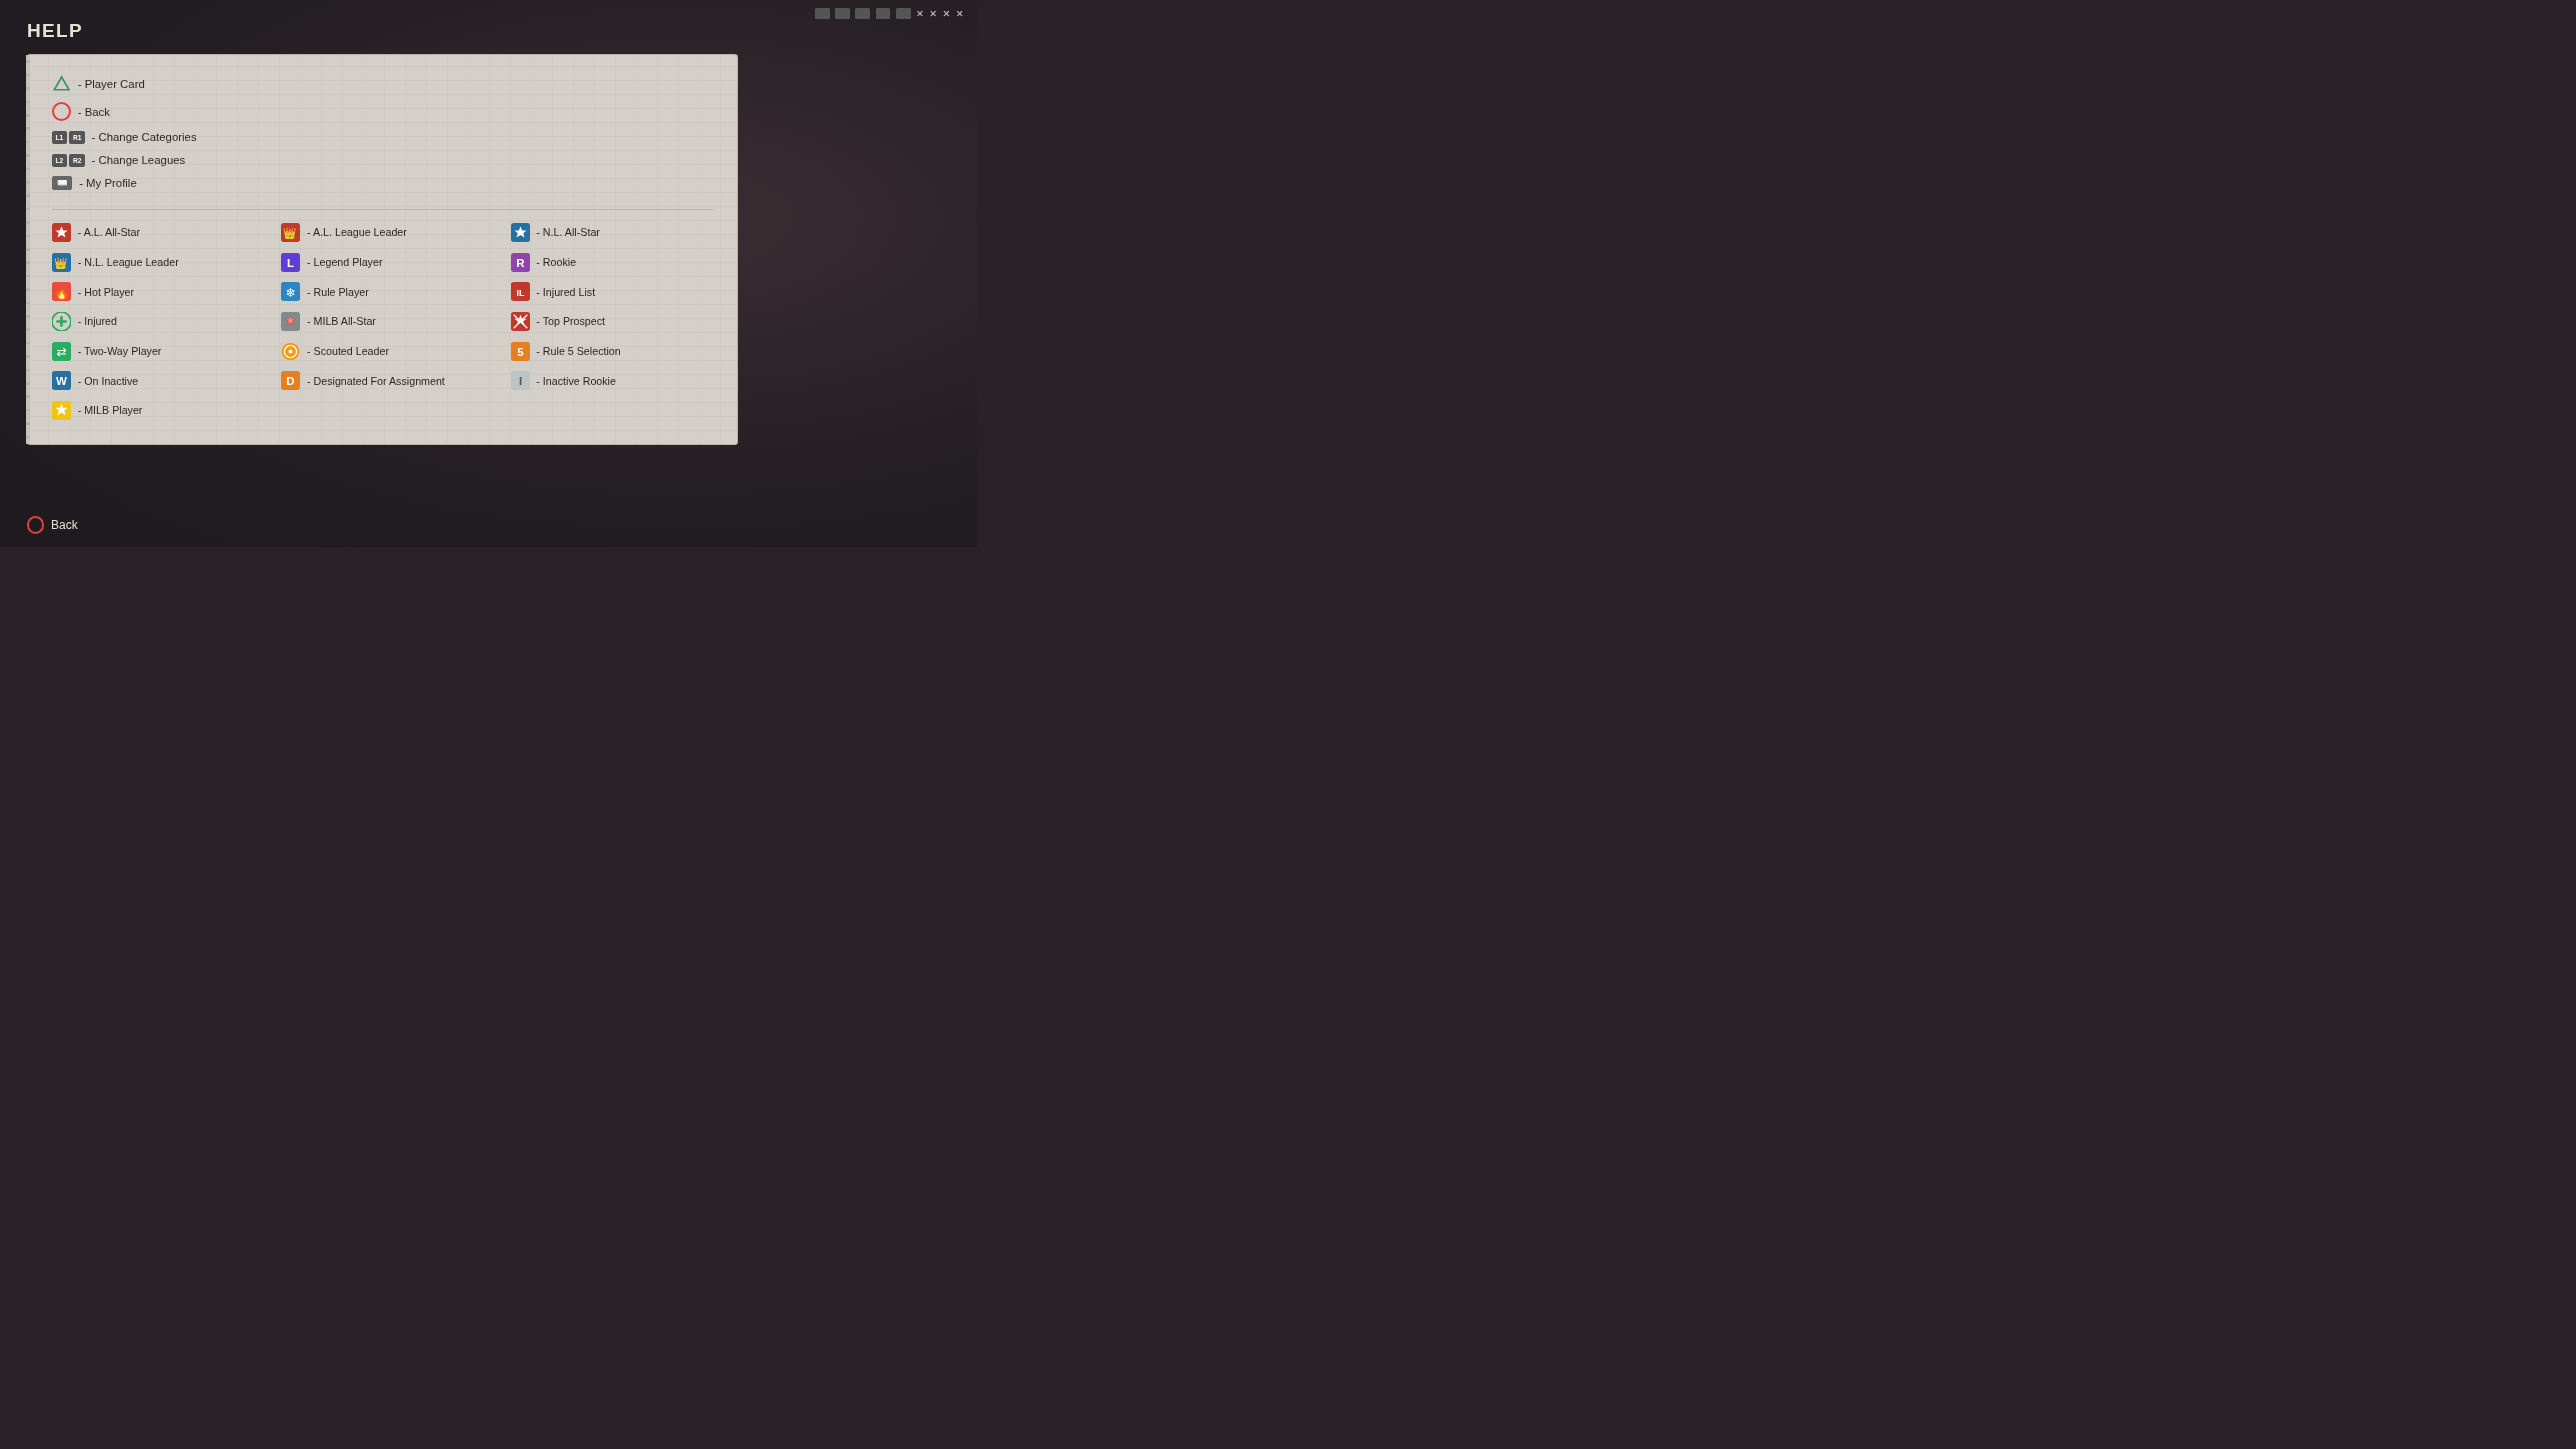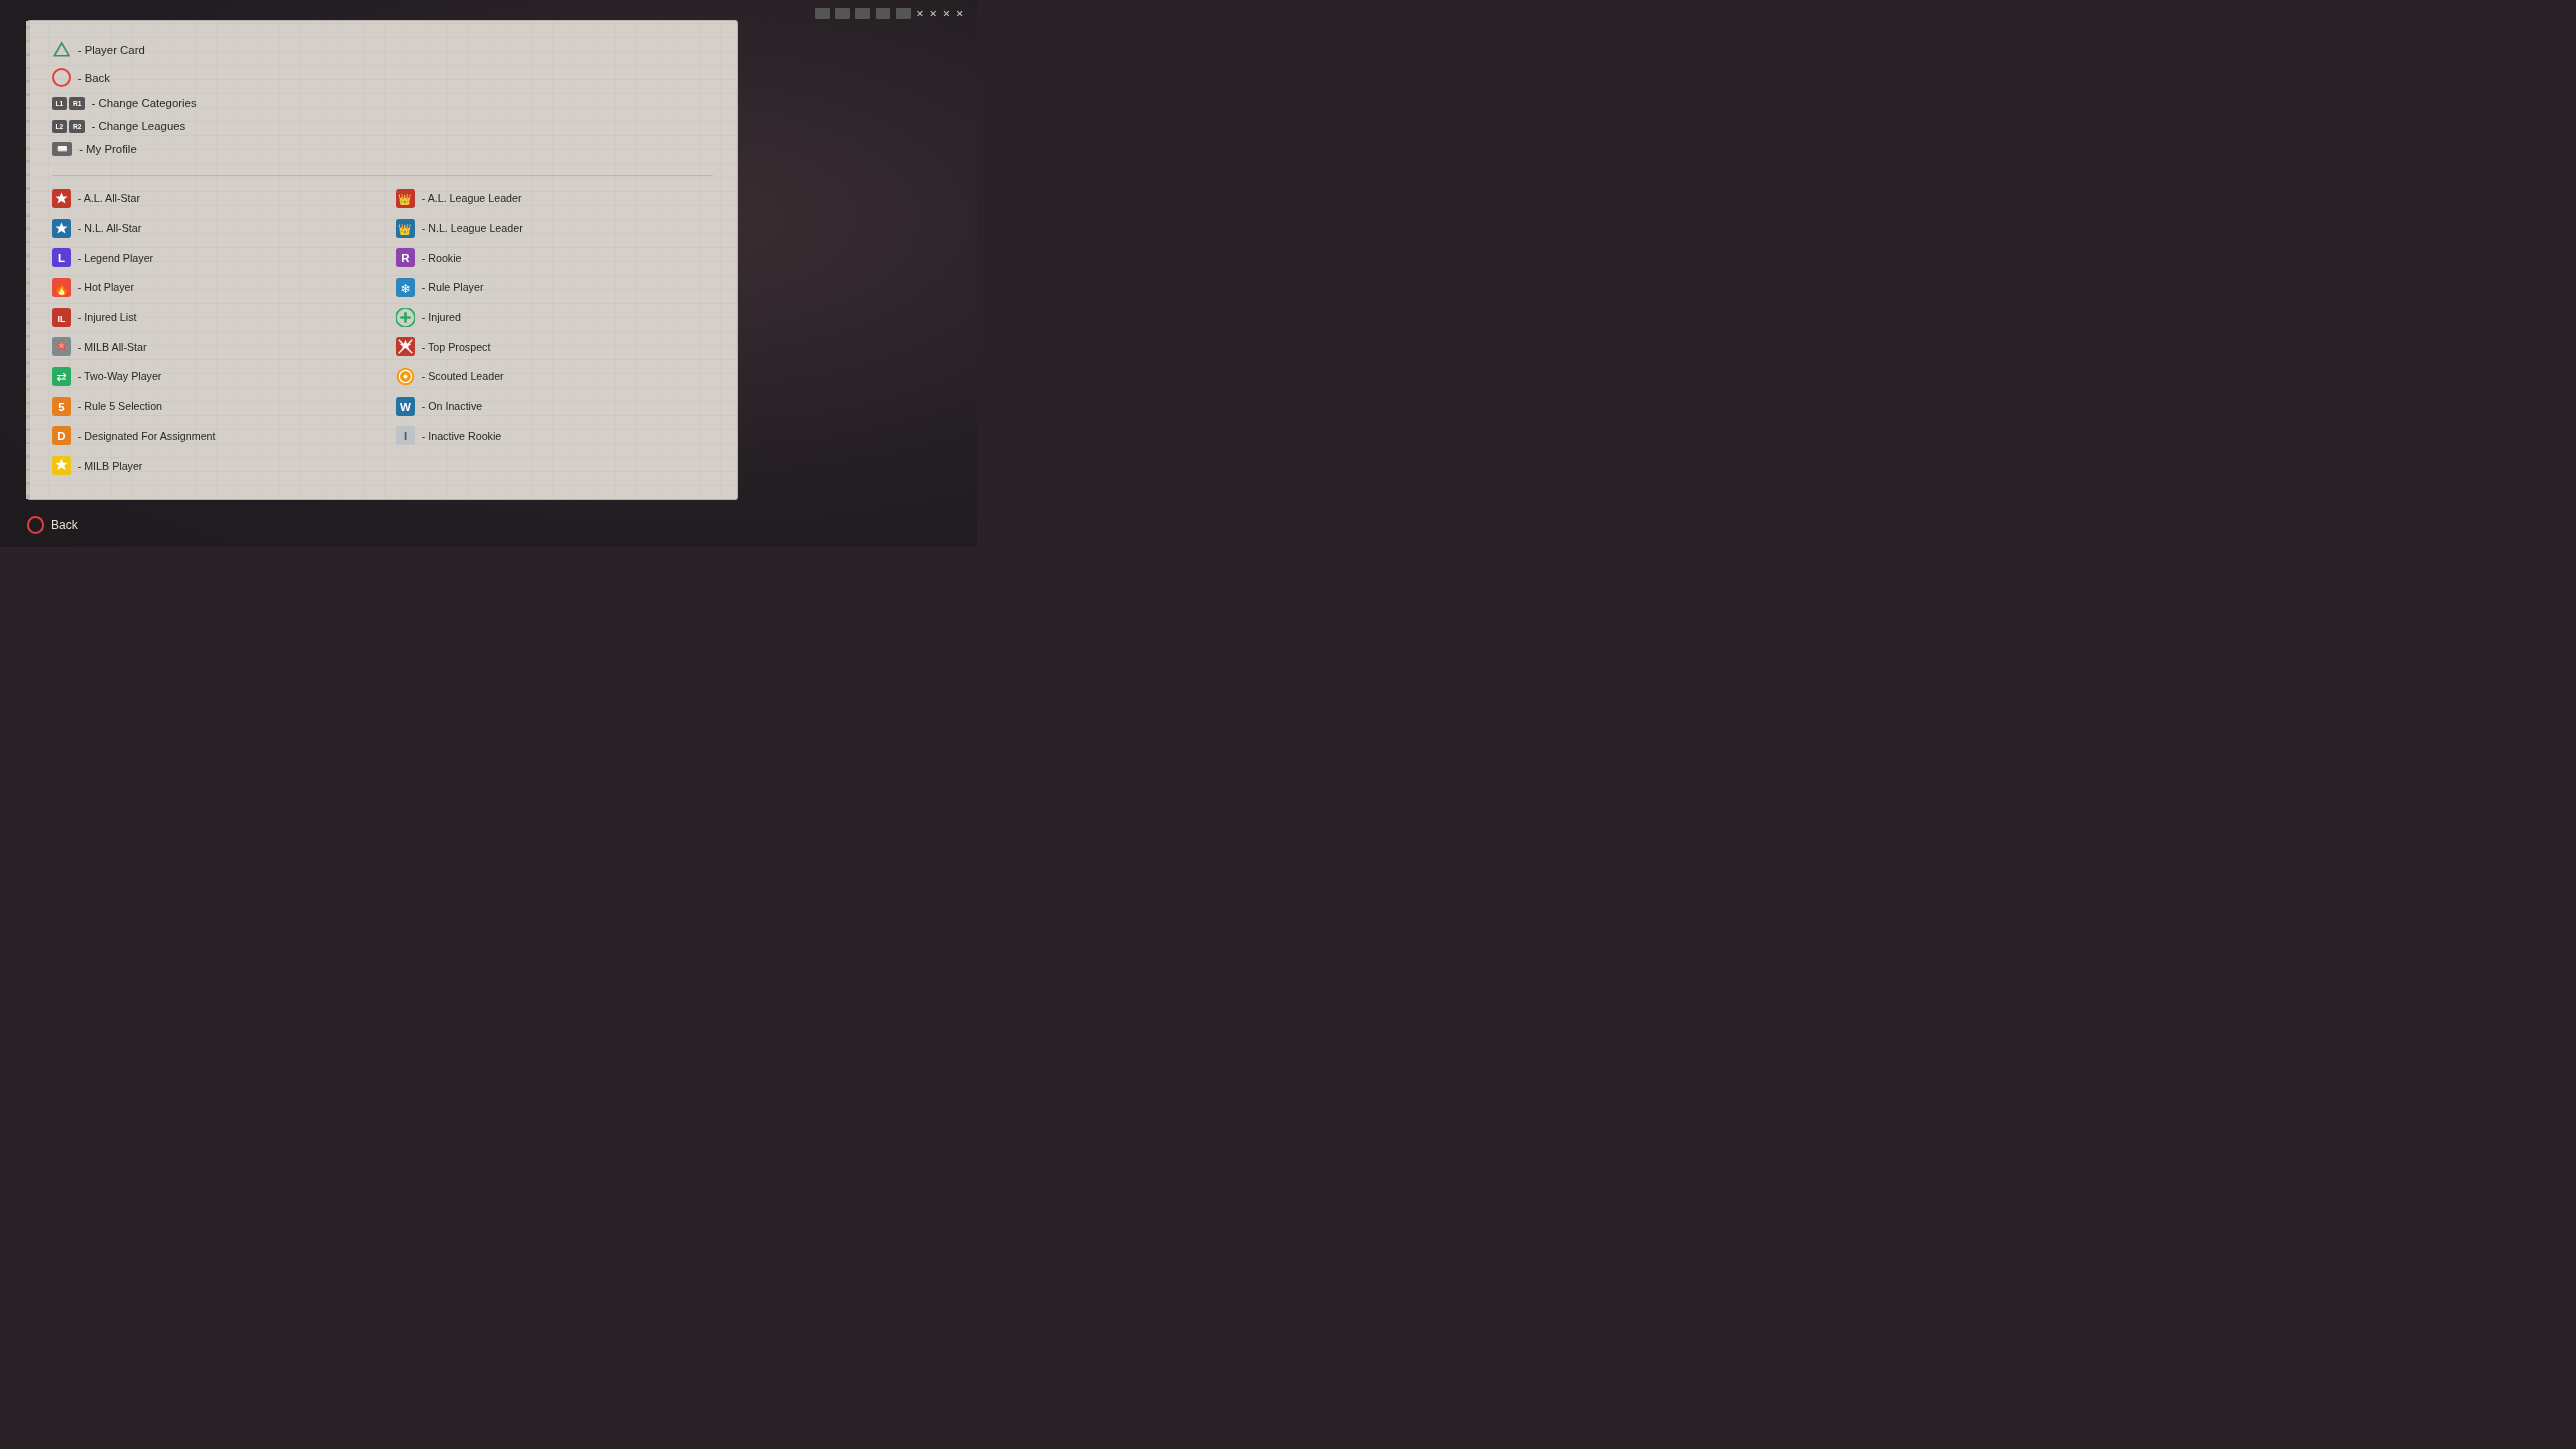--- a/index.html
+++ b/index.html
@@ -128,21 +128,21 @@
       font-size: 6.7px;
       font-weight: bold;
       border-radius: 2px;
       padding: 1.3px 5.4px;
       height: 13.4px;
       margin-right: 6.7px;
     }
 
     .icons-grid {
       display: grid;
-      grid-template-columns: 1fr 1fr;
+      grid-template-columns: 1fr 1fr 1fr;
       gap: 10.7px 27px;
     }
 
     .icon-row {
       display: flex;
       align-items: center;
       font-size: 10.7px;
       color: #2a2626;
     }
 
@@ -221,20 +221,21 @@
   <div class="win-btn"></div>
   <div class="win-btn"></div>
   <div class="win-btn"></div>
   <span class="win-close">✕</span>
   <span class="win-close">✕</span>
   <span class="win-close">✕</span>
   <span class="win-close">✕</span>
 </div>
 
 <div class="page-container">
+  <div class="help-title">HELP</div>
 
   <div class="help-panel">
 
     <div class="controls-section">
 
       <div class="control-item">
         <span class="icon-triangle">
           <svg width="17.4" height="17.4" viewBox="0 0 26 26">
             <polygon points="13,3 24,22 2,22" fill="none" stroke="#3d8f6e" stroke-width="2.5"></polygon>
           </svg>

